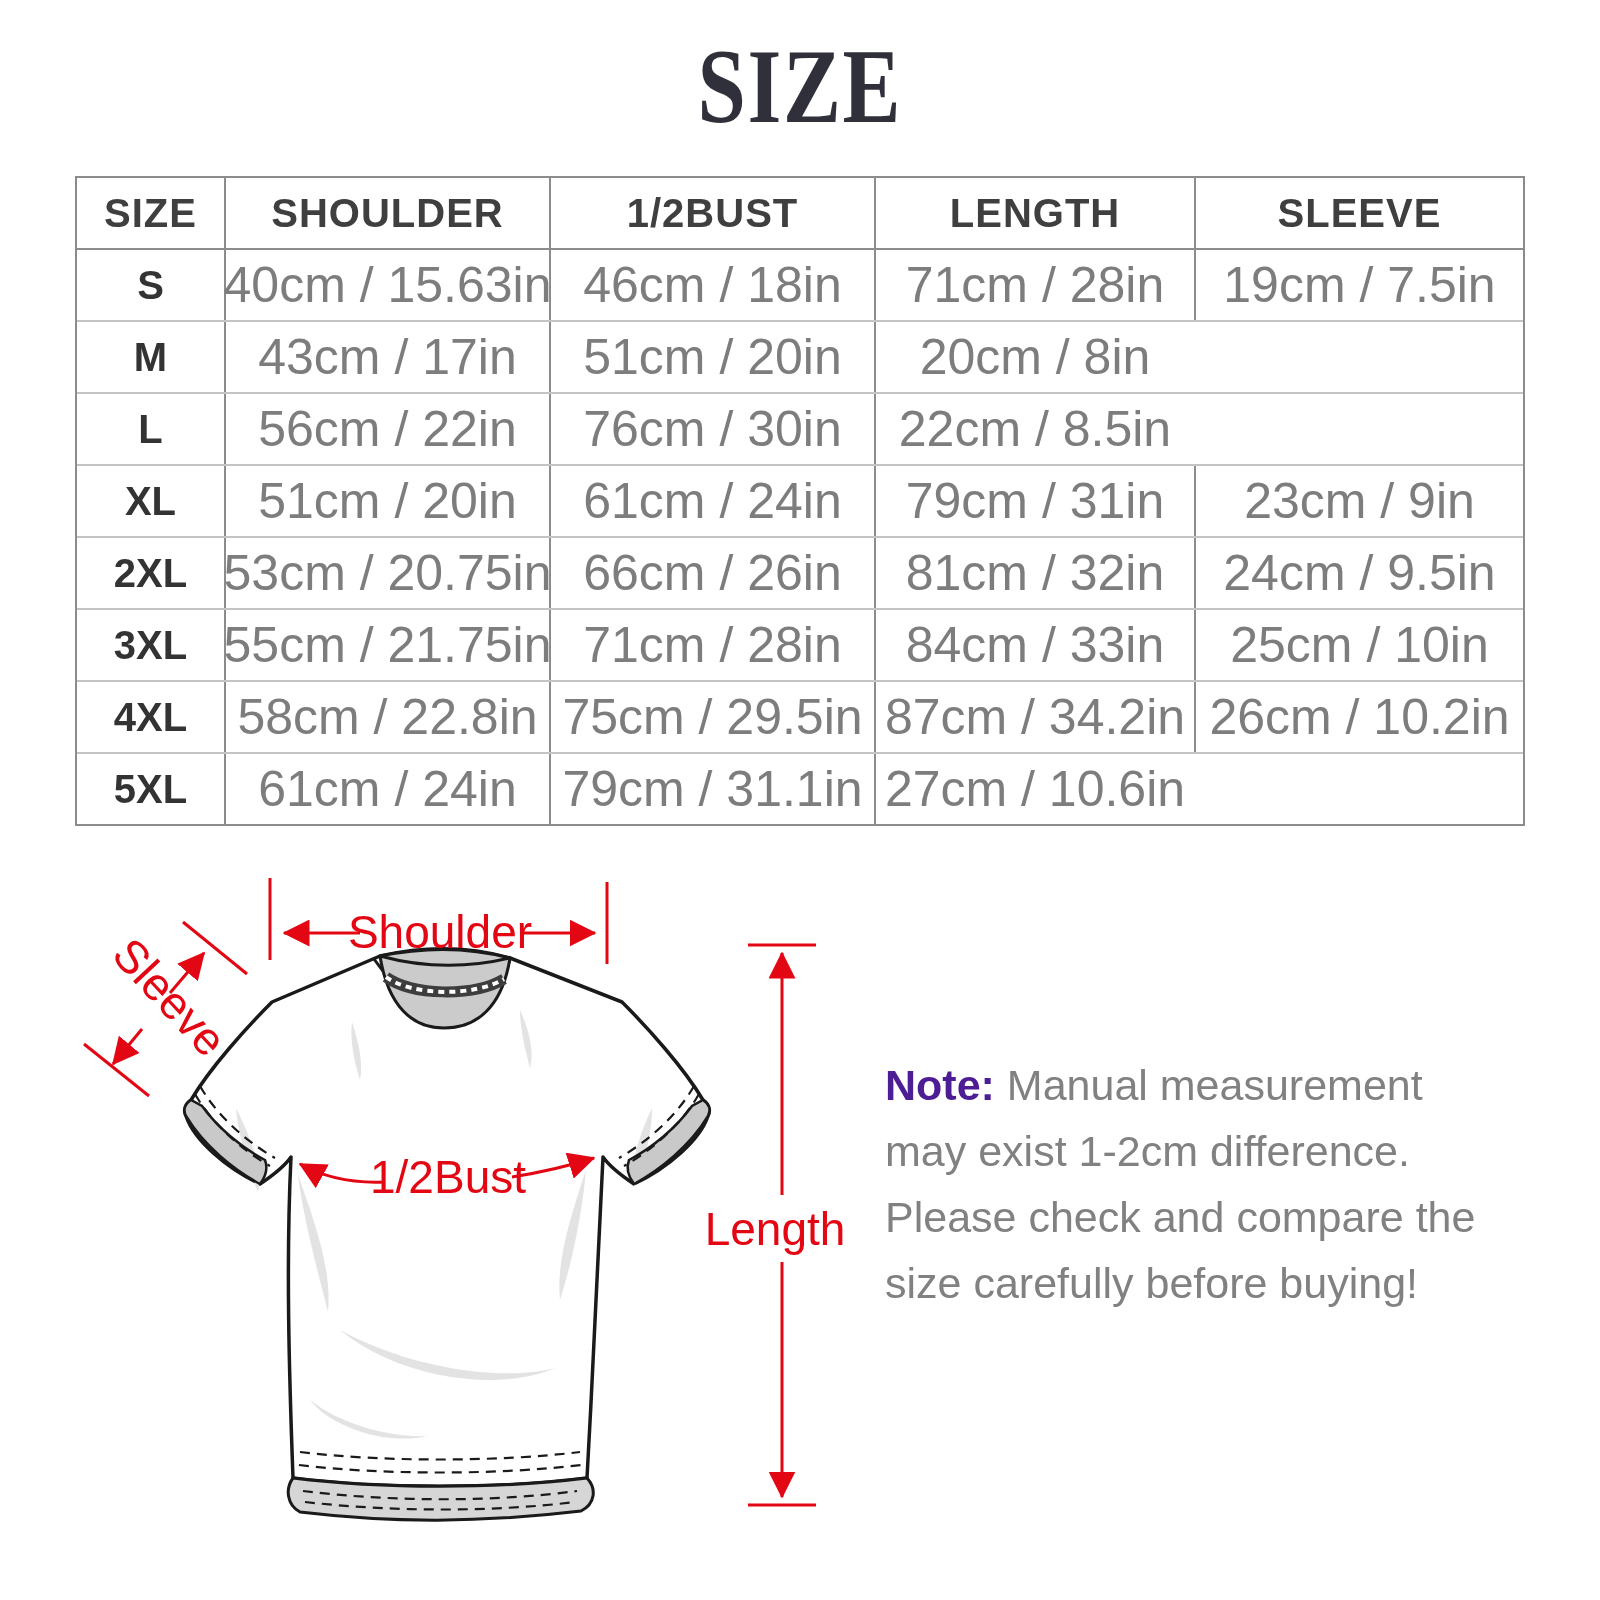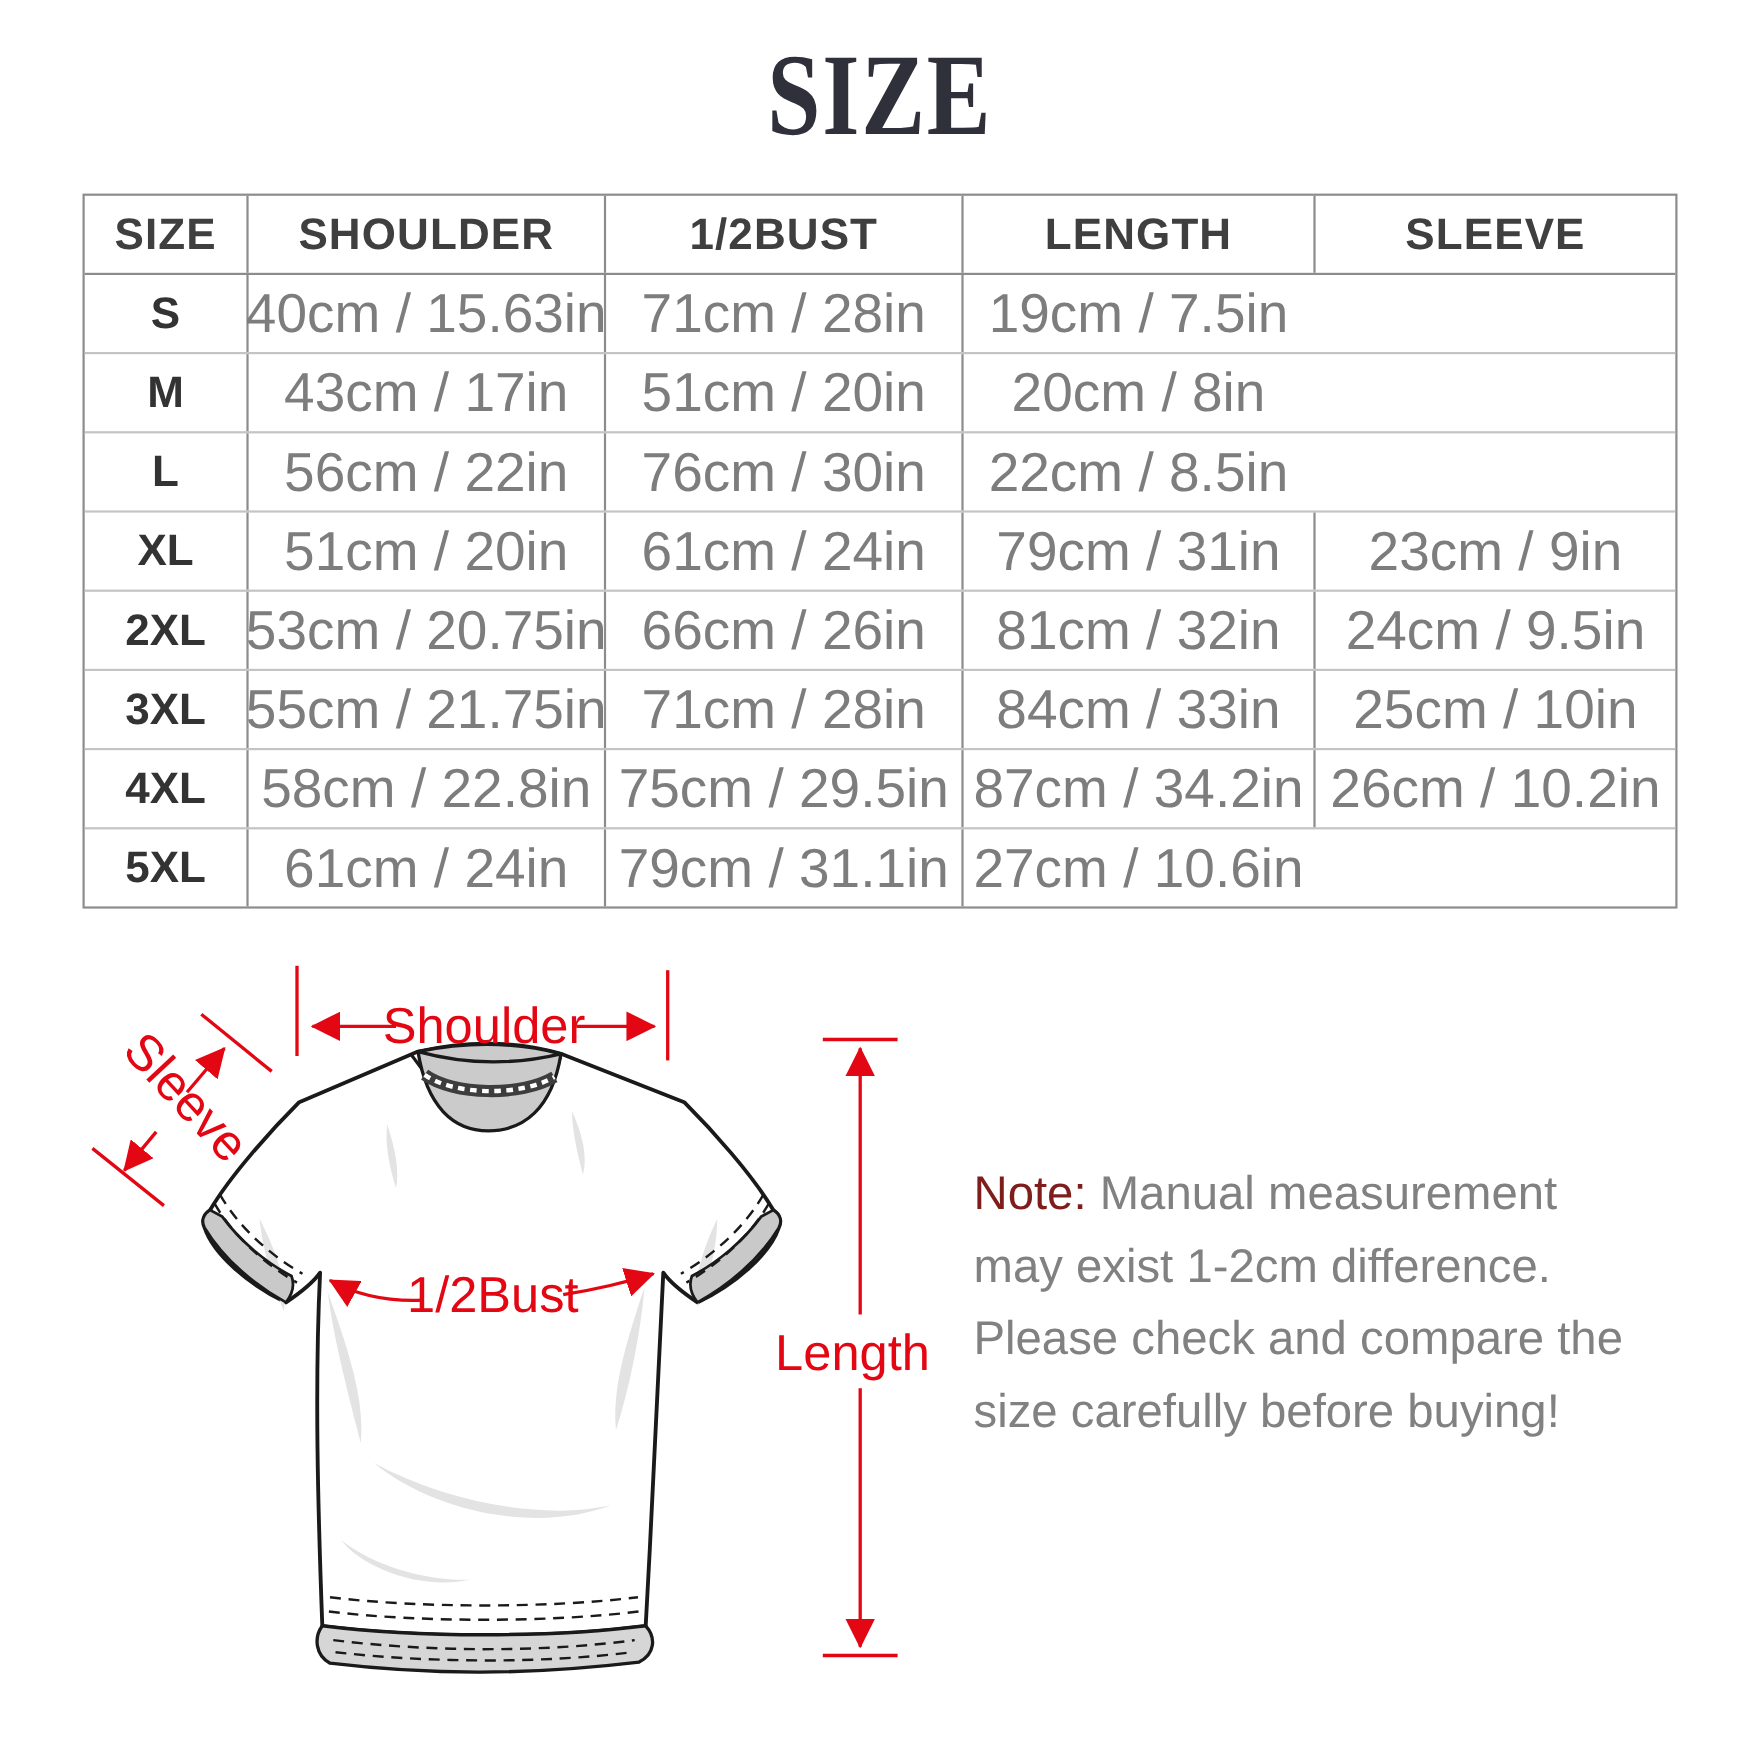--- a/index.html
+++ b/index.html
@@ -31,21 +31,21 @@
   .thinline{fill:none;stroke:#1a1a1a;stroke-width:3;}
   .grayfill{fill:#c9c9c9;stroke:#1a1a1a;stroke-width:2.5;}
   .stitch{fill:none;stroke:#1a1a1a;stroke-width:2.2;stroke-dasharray:10 7;}
   .wrinkle{fill:#e3e3e3;stroke:none;}
   .red-line{stroke:#e30613;stroke-width:3;fill:none;}
   .red-label{fill:#e30613;font-size:46px;font-family:"Liberation Sans",sans-serif;}
 
   
   .note{position:absolute;left:885px;top:1052px;width:612px;
         font-size:43px;line-height:66px;color:#818181;}
-  .note-prefix{font-weight:normal;color:#7f1d1d;}
+  .note-prefix{font-weight:bold;color:#4c1d95;}
 </style>
 </head>
 <body>
 
 <div class="canvas">
 
   <div class="title-wrap">
     <span class="title">SIZE</span>
   </div>
 
@@ -54,20 +54,21 @@
       <div class="th">SIZE</div>
       <div class="th">SHOULDER</div>
       <div class="th">1/2BUST</div>
       <div class="th">LENGTH</div>
       <div class="th">SLEEVE</div>
     </div>
     <div id="table-body">
         <div class="tr">
           <div class="td size-col">S</div>
           <div class="td">40cm / 15.63in</div>
+          <div class="td">46cm / 18in</div>
           <div class="td">71cm / 28in</div>
           <div class="td">19cm / 7.5in</div>
         </div>
         <div class="tr">
           <div class="td size-col">M</div>
           <div class="td">43cm / 17in</div>
           <div class="td">51cm / 20in</div>
           <div class="td">20cm / 8in</div>
         </div>
         <div class="tr">

